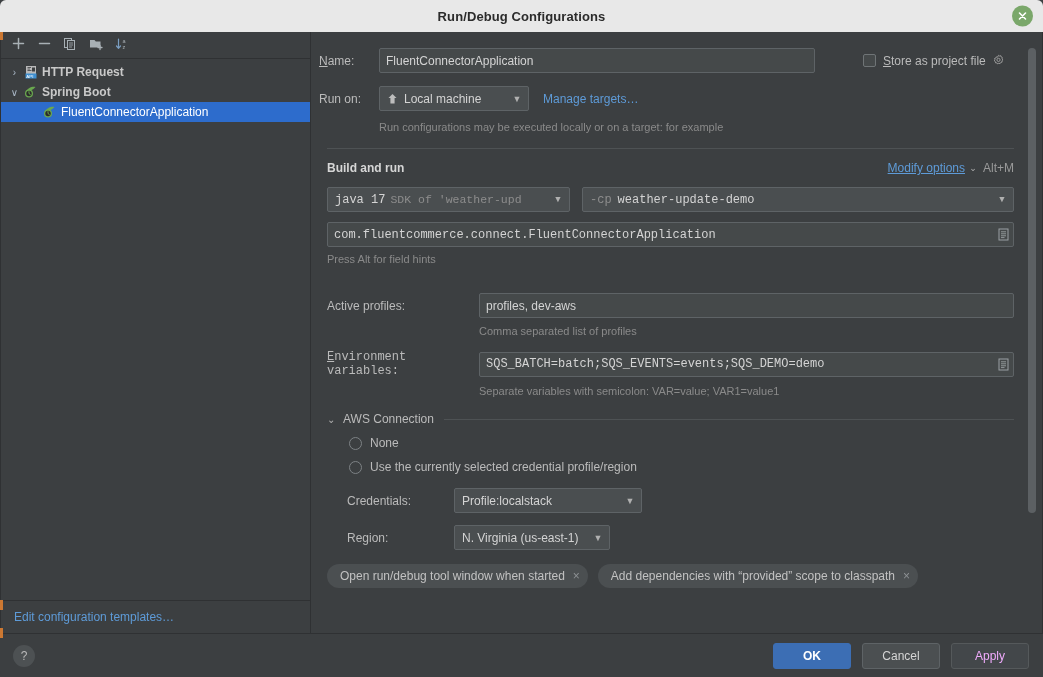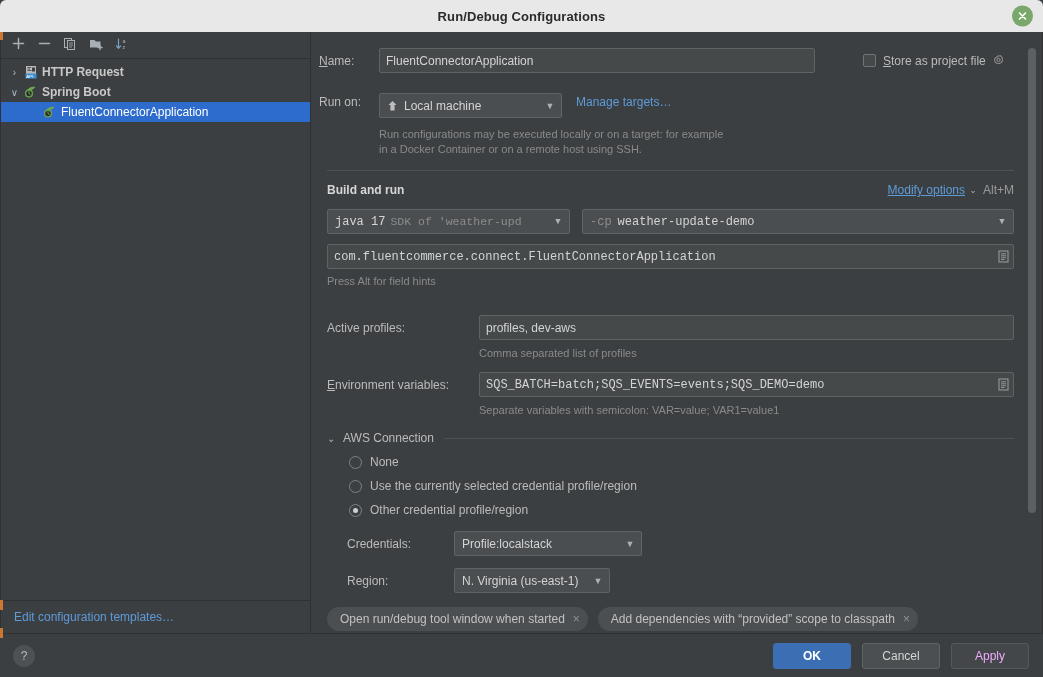--- a/index.html
+++ b/index.html
@@ -343,35 +343,34 @@
               <svg width="13" height="13" viewBox="0 0 13 13">
                 <path d="M6.5 1.3 L7.5 2 L8.8 1.7 L9.2 3 L10.4 3.6 L10 4.9 L10.9 5.9 L9.9 6.8 L10.1 8.1 L8.8 8.4 L8.1 9.6 L6.8 9.2 L5.7 9.9 L4.9 8.9 L3.6 8.9 L3.4 7.6 L2.3 6.9 L2.9 5.7 L2.5 4.5 L3.8 4.1 L4.3 2.9 L5.6 3.1 Z" fill="none" stroke="#9a9a9a" stroke-width="1"></path>
                 <circle cx="6.5" cy="5.9" r="1.6" fill="none" stroke="#9a9a9a" stroke-width="1"></circle>
               </svg>
             </span>
           </div>
         </div>
 
         <div class="row" style="margin-bottom:9px;">
           <div class="lbl" style="width:60px;">Run on:</div>
-          <div class="combo" style="width:183px;margin-top:7px;">
+          <div class="combo" style="width:150px;">
             <span style="margin-right:6px;display:flex;">
               <svg width="11" height="12" viewBox="0 0 11 12">
                   <path d="M5.5 1 L9.5 5 H7.6 V10.5 H3.4 V5 H1.5 Z" fill="#bdbdbd"></path>
                 </svg>
             </span>
             <span class="cb-text">Local machine</span>
             <span class="caret">▼</span>
           </div>
           <span class="link" style="margin-left:14px;">Manage targets…</span>
         </div>
 
         <div style="margin-left:60px;line-height:15px;">
           <div class="hint">Run configurations may be executed locally or on a target: for example</div>
-          <div class="hint">in a Docker Container or on a remote host using SSH.</div>
         </div>
 
         <div style="height:1px;background:#4e5254;margin:13px 0 12px 8px;"></div>
 
         <div class="row" style="margin-left:8px;">
           <span class="sect-title">Build and run</span>
           <span style="margin-left:auto;display:flex;align-items:center;">
             <span class="link" style="text-decoration:underline;">Modify options</span>
             <span class="caret" style="width:14px;">⌄</span>
             <span class="hint" style="margin-left:2px;font-size:12px;color:#9a9a9a;">Alt+M</span>
@@ -411,21 +410,21 @@
 
         <div class="row" style="margin-top:28px;margin-left:8px;">
           <div class="lbl" style="width:152px;">Active profiles:</div>
           <div class="field" style="flex:1 1 auto;">
             <span>profiles, dev-aws</span>
           </div>
         </div>
         <div class="hint" style="margin-left:160px;margin-top:7px;">Comma separated list of profiles</div>
 
         <div class="row" style="margin-top:13px;margin-left:8px;">
-          <div class="lbl" style="width:152px;"><span class="mnem">E</span>nvironment variables:</div>
+          <div class="lbl" style="width:152px;font-family:Liberation Mono, monospace;"><span class="mnem">E</span>nvironment variables:</div>
           <div class="field mono" style="flex:1 1 auto;padding-right:2px;">
             <span style="flex:1 1 auto;overflow:hidden;white-space:nowrap;">SQS_BATCH=batch;SQS_EVENTS=events;SQS_DEMO=demo</span>
             <span class="expand-icon">
               <svg width="11" height="13" viewBox="0 0 11 13">
                 <rect x="1" y="1" width="9" height="11" fill="none" stroke="#9aa0a3" stroke-width="1"></rect>
                 <path d="M3 3.8 H8 M3 5.8 H8 M3 7.8 H8 M3 9.6 H6.5" stroke="#9aa0a3" stroke-width=".9"></path>
               </svg>
             </span>
           </div>
         </div>
@@ -437,24 +436,20 @@
           <span class="sep-line"></span>
         </div>
 
         <div class="row" style="margin-top:10px;margin-left:30px;">
           <span class="radio"></span>
           <span class="lbl" style="margin-left:8px;">None</span>
         </div>
         <div class="row" style="margin-top:10px;margin-left:30px;">
           <span class="radio"></span>
           <span class="lbl" style="margin-left:8px;">Use the currently selected credential profile/region</span>
-        </div>
-        <div class="row" style="margin-top:10px;margin-left:30px;">
-          <span class="radio on"></span>
-          <span class="lbl" style="margin-left:8px;">Other credential profile/region</span>
         </div>
 
         <div class="row" style="margin-top:14px;margin-left:28px;">
           <div class="lbl" style="width:107px;">Credentials:</div>
           <div class="combo" style="width:188px;">
             <span class="cb-text">Profile:localstack</span>
             <span class="caret">▼</span>
           </div>
         </div>
 

